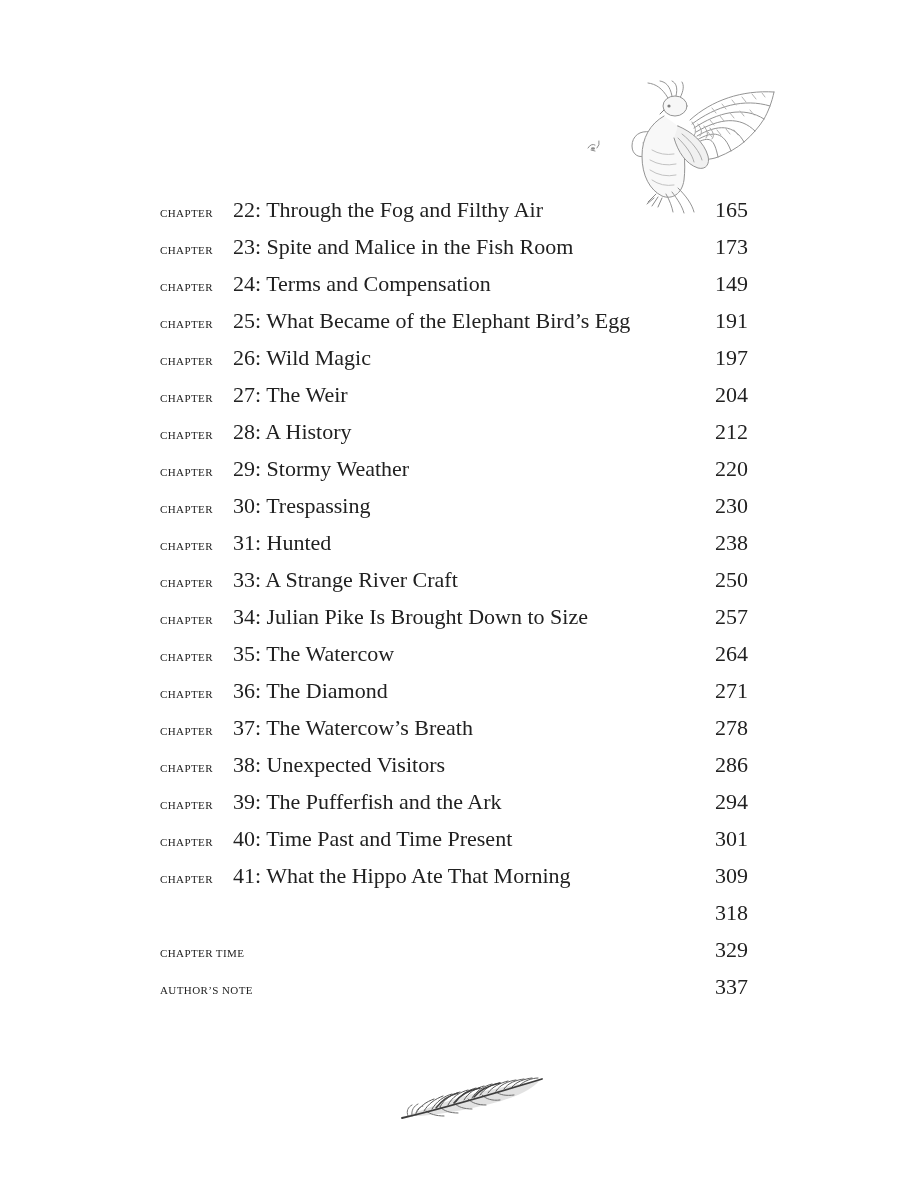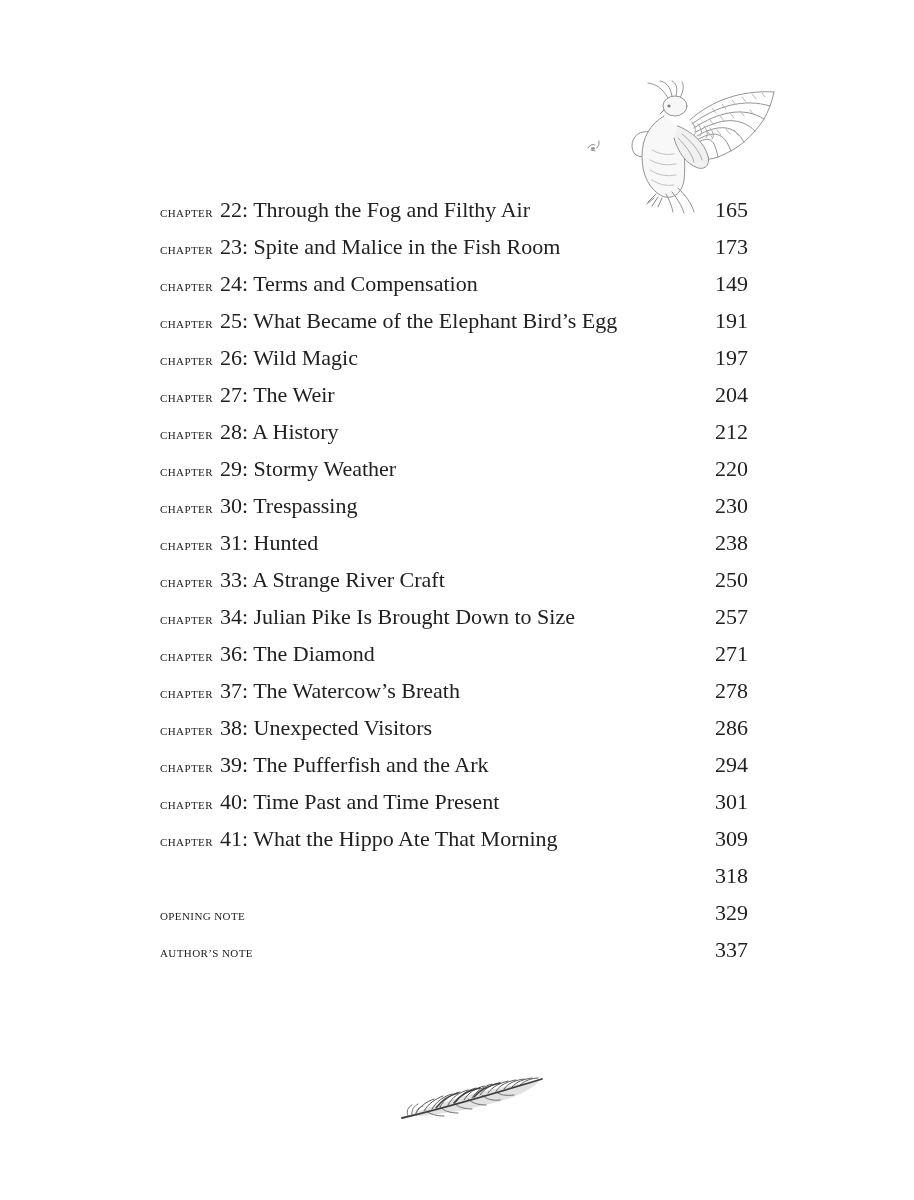--- a/index.html
+++ b/index.html
@@ -23,21 +23,21 @@
     height: 37px;
     line-height: 37px;
     white-space: nowrap;
   }
   .prefix {
     font-size: 11px;
     letter-spacing: 0.4px;
   }
   .rest {
     font-size: 22px;
-    margin-left: 7px;
+    margin-left: 20px;
   }
   .rest:empty { margin-left: 0; }
   .pagenum {
     position: absolute;
     right: 8px;
     top: 0;
     font-size: 22px;
     line-height: 37px;
   }
   .owl-illustration {
@@ -161,20 +161,24 @@
     </div>
       <div class="toc-row">
       <span class="entry"><span class="prefix">CHAPTER</span><span class="rest">33: A Strange River Craft</span></span>
       <span class="pagenum">250</span>
     </div>
       <div class="toc-row">
       <span class="entry"><span class="prefix">CHAPTER</span><span class="rest">34: Julian Pike Is Brought Down to Size</span></span>
       <span class="pagenum">257</span>
     </div>
       <div class="toc-row">
+      <span class="entry"><span class="prefix">CHAPTER</span><span class="rest">35: The Watercow</span></span>
+      <span class="pagenum">264</span>
+    </div>
+      <div class="toc-row">
       <span class="entry"><span class="prefix">CHAPTER</span><span class="rest">36: The Diamond</span></span>
       <span class="pagenum">271</span>
     </div>
       <div class="toc-row">
       <span class="entry"><span class="prefix">CHAPTER</span><span class="rest">37: The Watercow’s Breath</span></span>
       <span class="pagenum">278</span>
     </div>
       <div class="toc-row">
       <span class="entry"><span class="prefix">CHAPTER</span><span class="rest">38: Unexpected Visitors</span></span>
       <span class="pagenum">286</span>
@@ -188,21 +192,21 @@
       <span class="pagenum">301</span>
     </div>
       <div class="toc-row">
       <span class="entry"><span class="prefix">CHAPTER</span><span class="rest">41: What the Hippo Ate That Morning</span></span>
       <span class="pagenum">309</span>
     </div>
       <div class="toc-row">
       <span class="pagenum">318</span>
     </div>
       <div class="toc-row">
-      <span class="entry"><span class="prefix">OPENING NOTE</span><span class="rest"></span></span>
+      <span class="entry"><span class="prefix">CHAPTER TIME</span><span class="rest"></span></span>
       <span class="pagenum">329</span>
     </div>
       <div class="toc-row">
       <span class="entry"><span class="prefix">AUTHOR’S NOTE</span><span class="rest"></span></span>
       <span class="pagenum">337</span>
     </div>
     </div>
 
   <svg class="feather-illustration" viewBox="0 0 152 64" xmlns="http://www.w3.org/2000/svg" aria-hidden="true">
 

